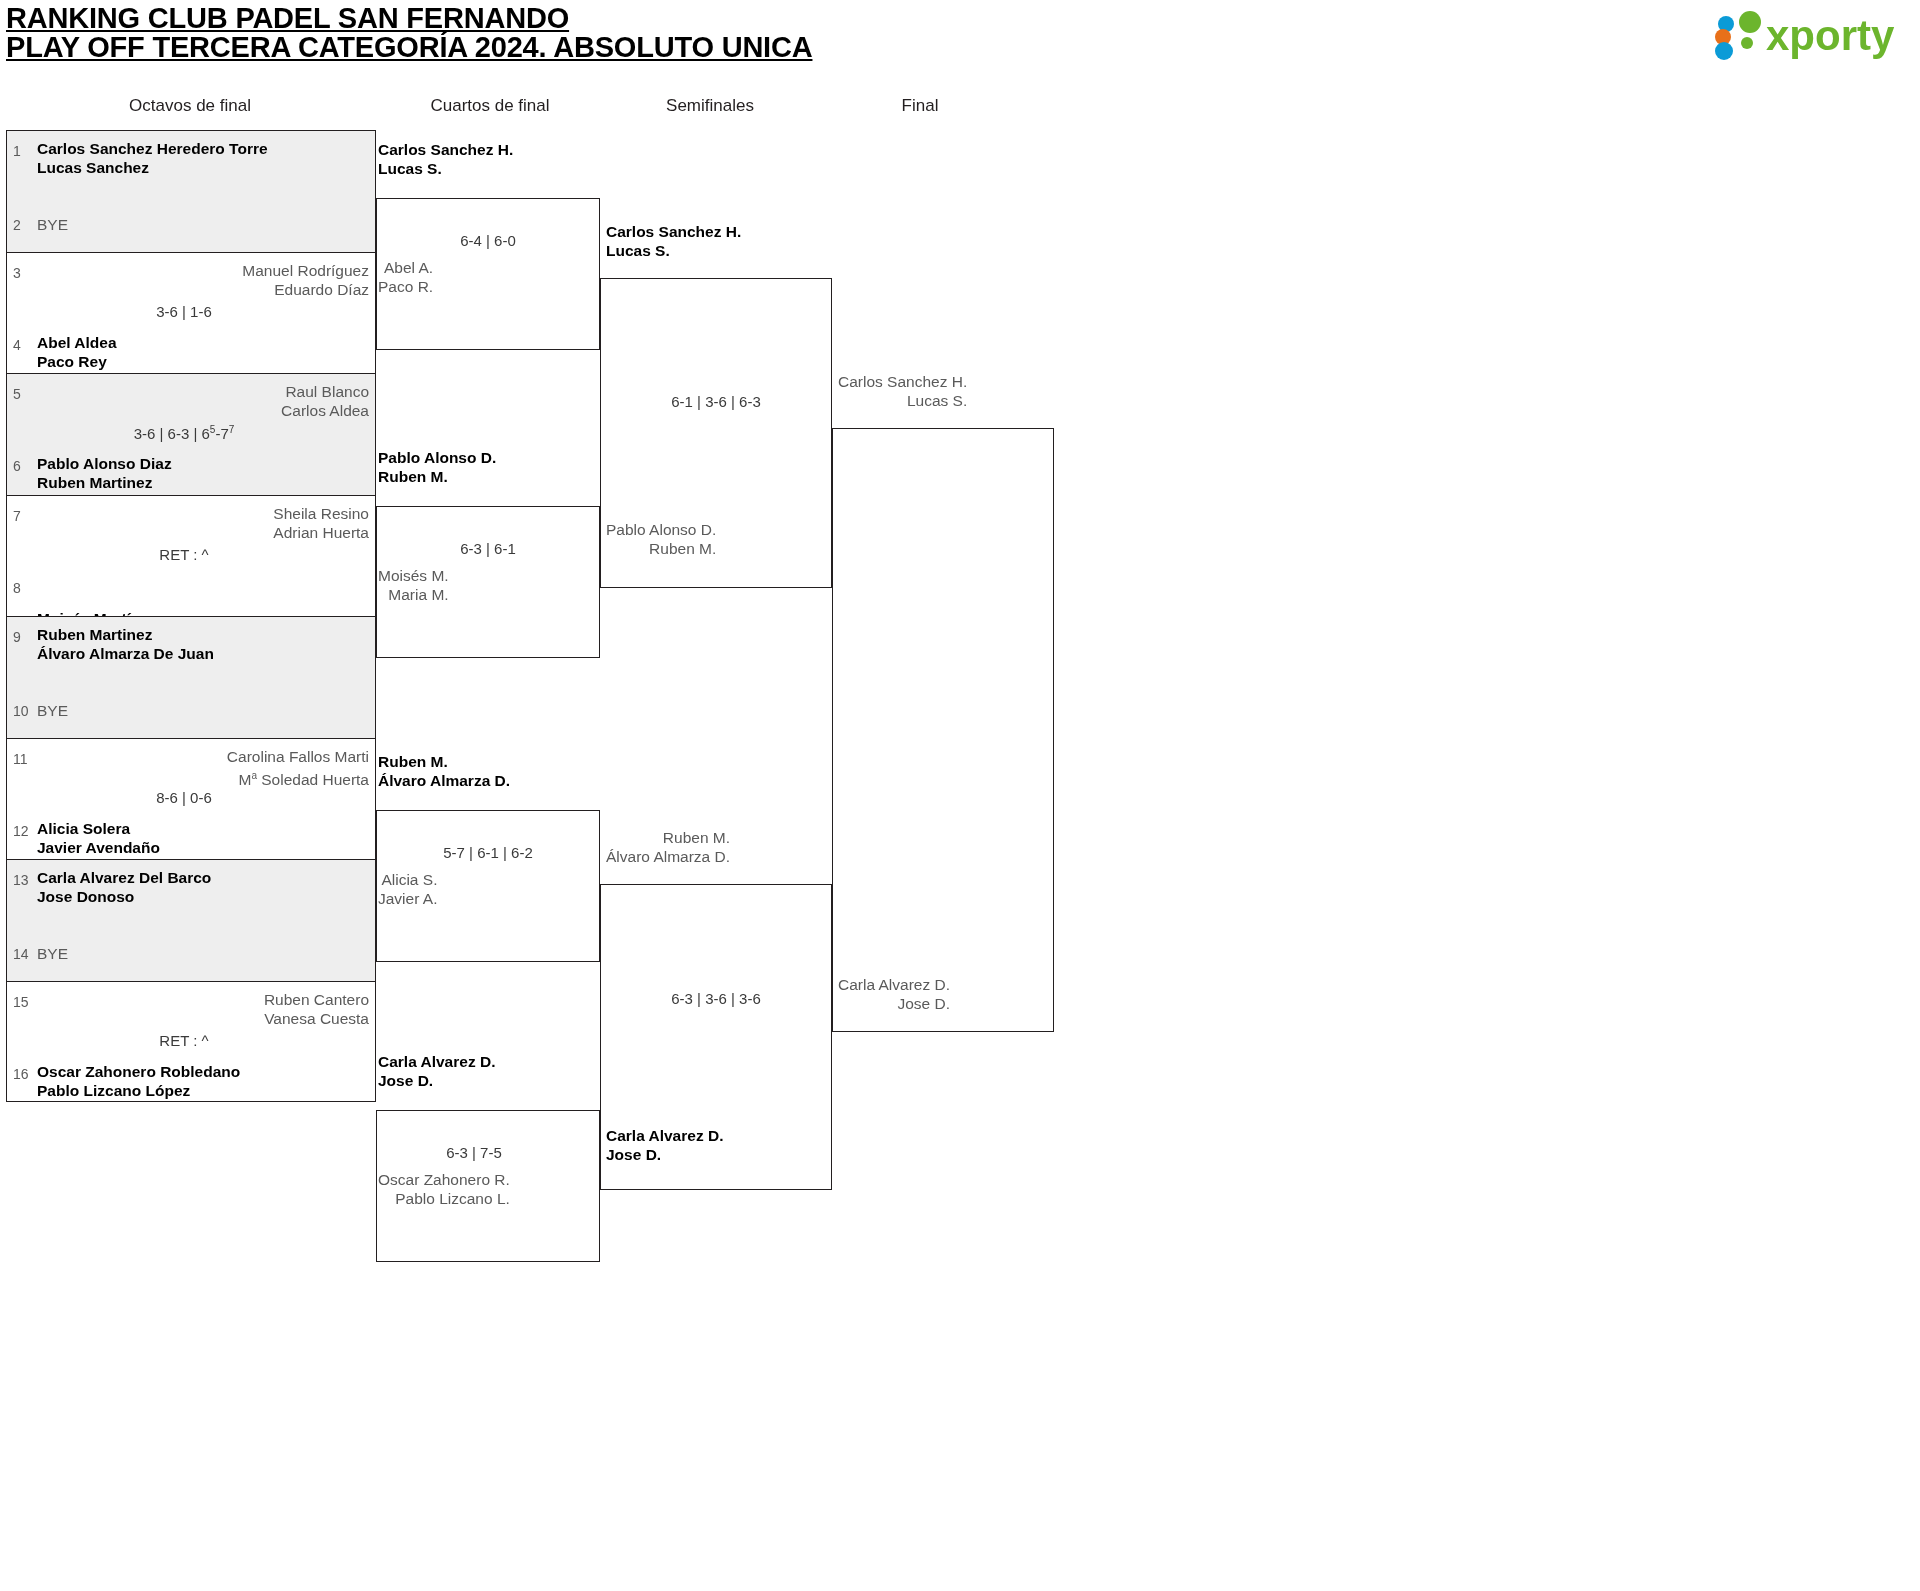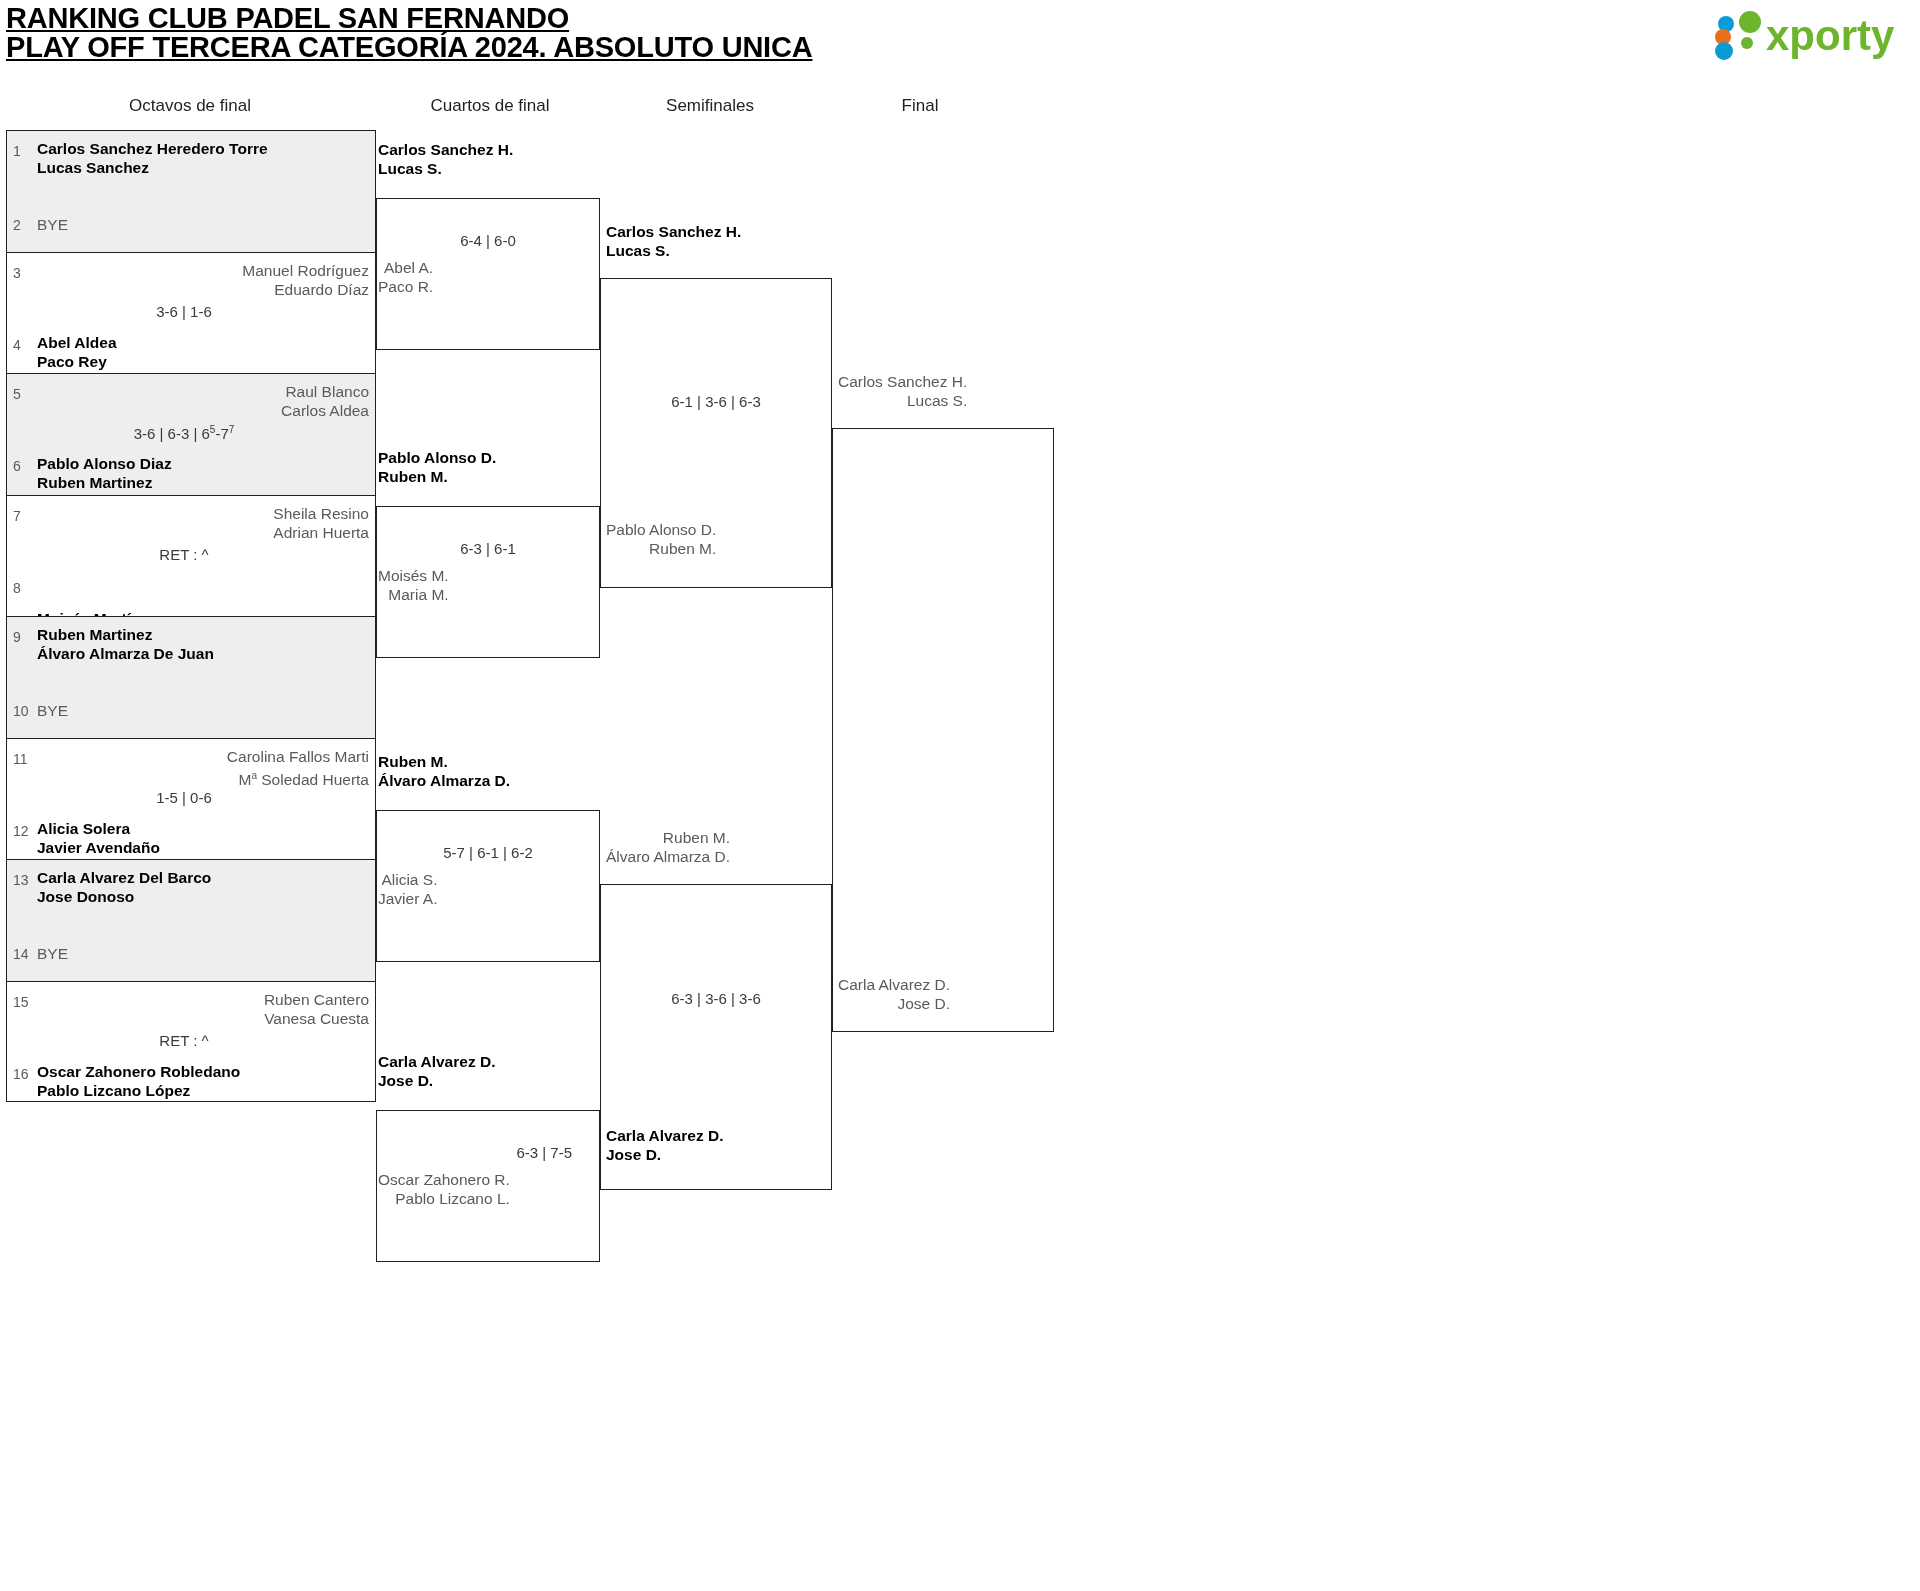--- a/index.html
+++ b/index.html
@@ -160,21 +160,21 @@
         <div class="r1-player bye" style="top: 84px;">
           <span class="nm">BYE</span>
         </div>
       </div>
       <div class="r1-match" style="height: 121.5px;">
         <div class="seed" style="top: 12px;">11</div>
         <div class="r1-player loser" style="top: 8px;">
           <span class="nm">Carolina Fallos Marti</span>
           <span class="nm">M<span class="ordsup">a</span> Soledad Huerta</span>
         </div>
-        <div class="r1-score" style="top: 50px;">1-5 | 0-6</div>
+        <div class="r1-score" style="top: 50px;">8-6 | 0-6</div>
         <div class="seed" style="top: 84px;">12</div>
         <div class="r1-player winner" style="top: 80px;">
           <span class="nm">Alicia Solera</span>
           <span class="nm">Javier Avendaño</span>
         </div>
       </div>
       <div class="r1-match shaded" style="height: 121.5px;">
         <div class="seed" style="top: 12px;">13</div>
         <div class="r1-player winner" style="top: 8px;">
           <span class="nm">Carla Alvarez Del Barco</span>
@@ -229,21 +229,21 @@
       <div class="cbox-score" style="left: 376px; width: 224px; top: 844px;">5-7 | 6-1 | 6-2</div>
       <div class="pair loser" style="left: 378px; top: 870px;">
         <span class="nm">Alicia S.</span>
         <span class="nm">Javier A.</span>
       </div>
       <div class="pair winner" style="left: 378px; top: 1052px;">
         <span class="nm">Carla Alvarez D.</span>
         <span class="nm">Jose D.</span>
       </div>
       <div class="cbox" style="left: 376px; top: 1110px; width: 224px; height: 152px;"></div>
-      <div class="cbox-score" style="left: 376px; width: 196px; top: 1144px; text-align: right;">6-3 | 7-5</div>
+      <div class="cbox-score" style="left: 376px; width: 196px; top: 1144px;">6-3 | 7-5</div>
       <div class="pair loser" style="left: 378px; top: 1170px;">
         <span class="nm">Oscar Zahonero R.</span>
         <span class="nm">Pablo Lizcano L.</span>
       </div>
       <div class="pair winner" style="left: 606px; top: 222px;">
         <span class="nm">Carlos Sanchez H.</span>
         <span class="nm">Lucas S.</span>
       </div>
       <div class="cbox" style="left: 600px; top: 278px; width: 232px; height: 310px;"></div>
       <div class="cbox-score" style="left: 600px; width: 232px; top: 380px; margin-top: 13px;">6-1 | 3-6 | 6-3</div>

